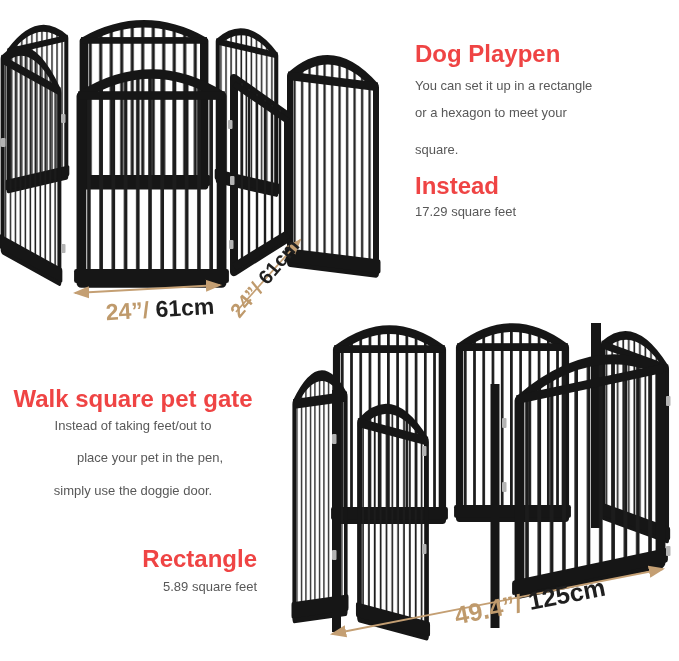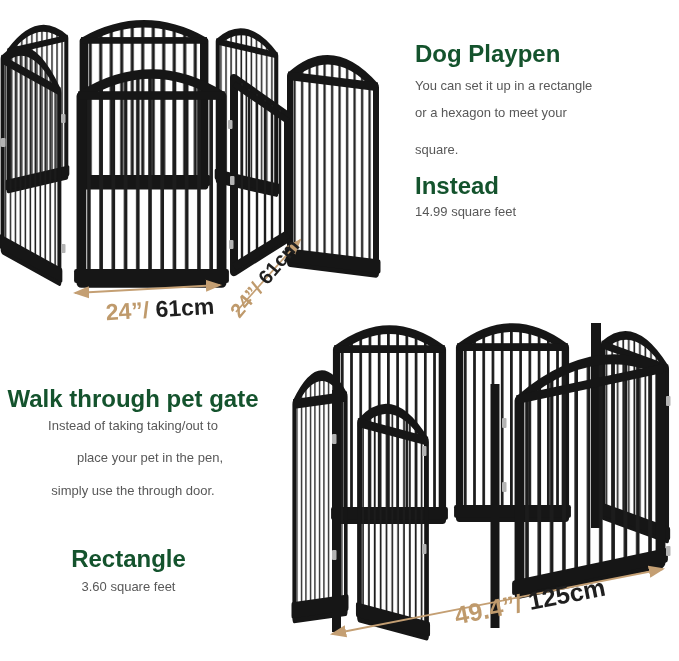--- a/index.html
+++ b/index.html
@@ -1,27 +1,27 @@
 <!DOCTYPE html>
 <html><head>
 <meta charset="utf-8">
 <style>
   html,body { margin:0; padding:0; background:#fff; }
   #stage {
     position:relative; width:679px; height:661px; background:#ffffff;
     font-family:"Liberation Sans", sans-serif; overflow:hidden;
   }
   .abs { position:absolute; }
-  .heading { font-size:24px; font-weight:600; color:#14532d; white-space:nowrap; }
+  .heading { font-size:24px; font-weight:600; color:#ef4444; white-space:nowrap; }
   .bodytxt { font-size:13px; font-weight:400; color:#585858; white-space:nowrap; }
   .dim { font-weight:700; white-space:nowrap; }
   .dim .in { color:#bf9a6c; }
   .dim .cm { color:#1f1f1f; }
   .center { text-align:center; }
-  .right  { text-align:center; }
+  .right  { text-align:right; }
   svg { display:block; }
 </style>
 </head>
 <body>
 
 <div id="stage">
 
   <svg class="abs" style="left:0;top:0" width="400" height="335" viewBox="0 0 400 335">
     <defs>
       <pattern id="bp" patternUnits="userSpaceOnUse" width="7.5" height="8">
@@ -115,25 +115,25 @@
   <div class="abs dim center" style="left:445px;top:587px;width:170px;font-size:25px;transform:rotate(-11deg)">
     <span class="in">49.4”/</span><span class="cm"> 125cm</span>
   </div>
 
   <div>
     <div class="abs heading" style="left:415px;top:40px">Dog Playpen</div>
     <div class="abs bodytxt" style="left:415px;top:78px">You can set it up in a rectangle</div>
     <div class="abs bodytxt" style="left:415px;top:105px">or a hexagon to meet your</div>
     <div class="abs bodytxt" style="left:415px;top:142px">square.</div>
     <div class="abs heading" style="left:415px;top:172px">Instead</div>
-    <div class="abs bodytxt" style="left:415px;top:204px">14.99 square feet</div>
+    <div class="abs bodytxt" style="left:415px;top:204px">17.29 square feet</div>
   </div>
 
   <div>
-    <div class="abs heading center" style="left:0;top:385px;width:266px">Walk through pet gate</div>
-    <div class="abs bodytxt center" style="left:0;top:418px;width:266px">Instead of taking taking/out to</div>
+    <div class="abs heading center" style="left:0;top:385px;width:266px">Walk square pet gate</div>
+    <div class="abs bodytxt center" style="left:0;top:418px;width:266px">Instead of taking feet/out to</div>
     <div class="abs bodytxt center" style="left:17px;top:450px;width:266px">place your pet in the pen,</div>
-    <div class="abs bodytxt center" style="left:0;top:483px;width:266px">simply use the through door.</div>
+    <div class="abs bodytxt center" style="left:0;top:483px;width:266px">simply use the doggie door.</div>
     <div class="abs heading right" style="left:0;top:545px;width:257px">Rectangle</div>
-    <div class="abs bodytxt right" style="left:0;top:579px;width:257px">3.60 square feet</div>
+    <div class="abs bodytxt right" style="left:0;top:579px;width:257px">5.89 square feet</div>
   </div>
 
 </div>
 
 </body></html>

